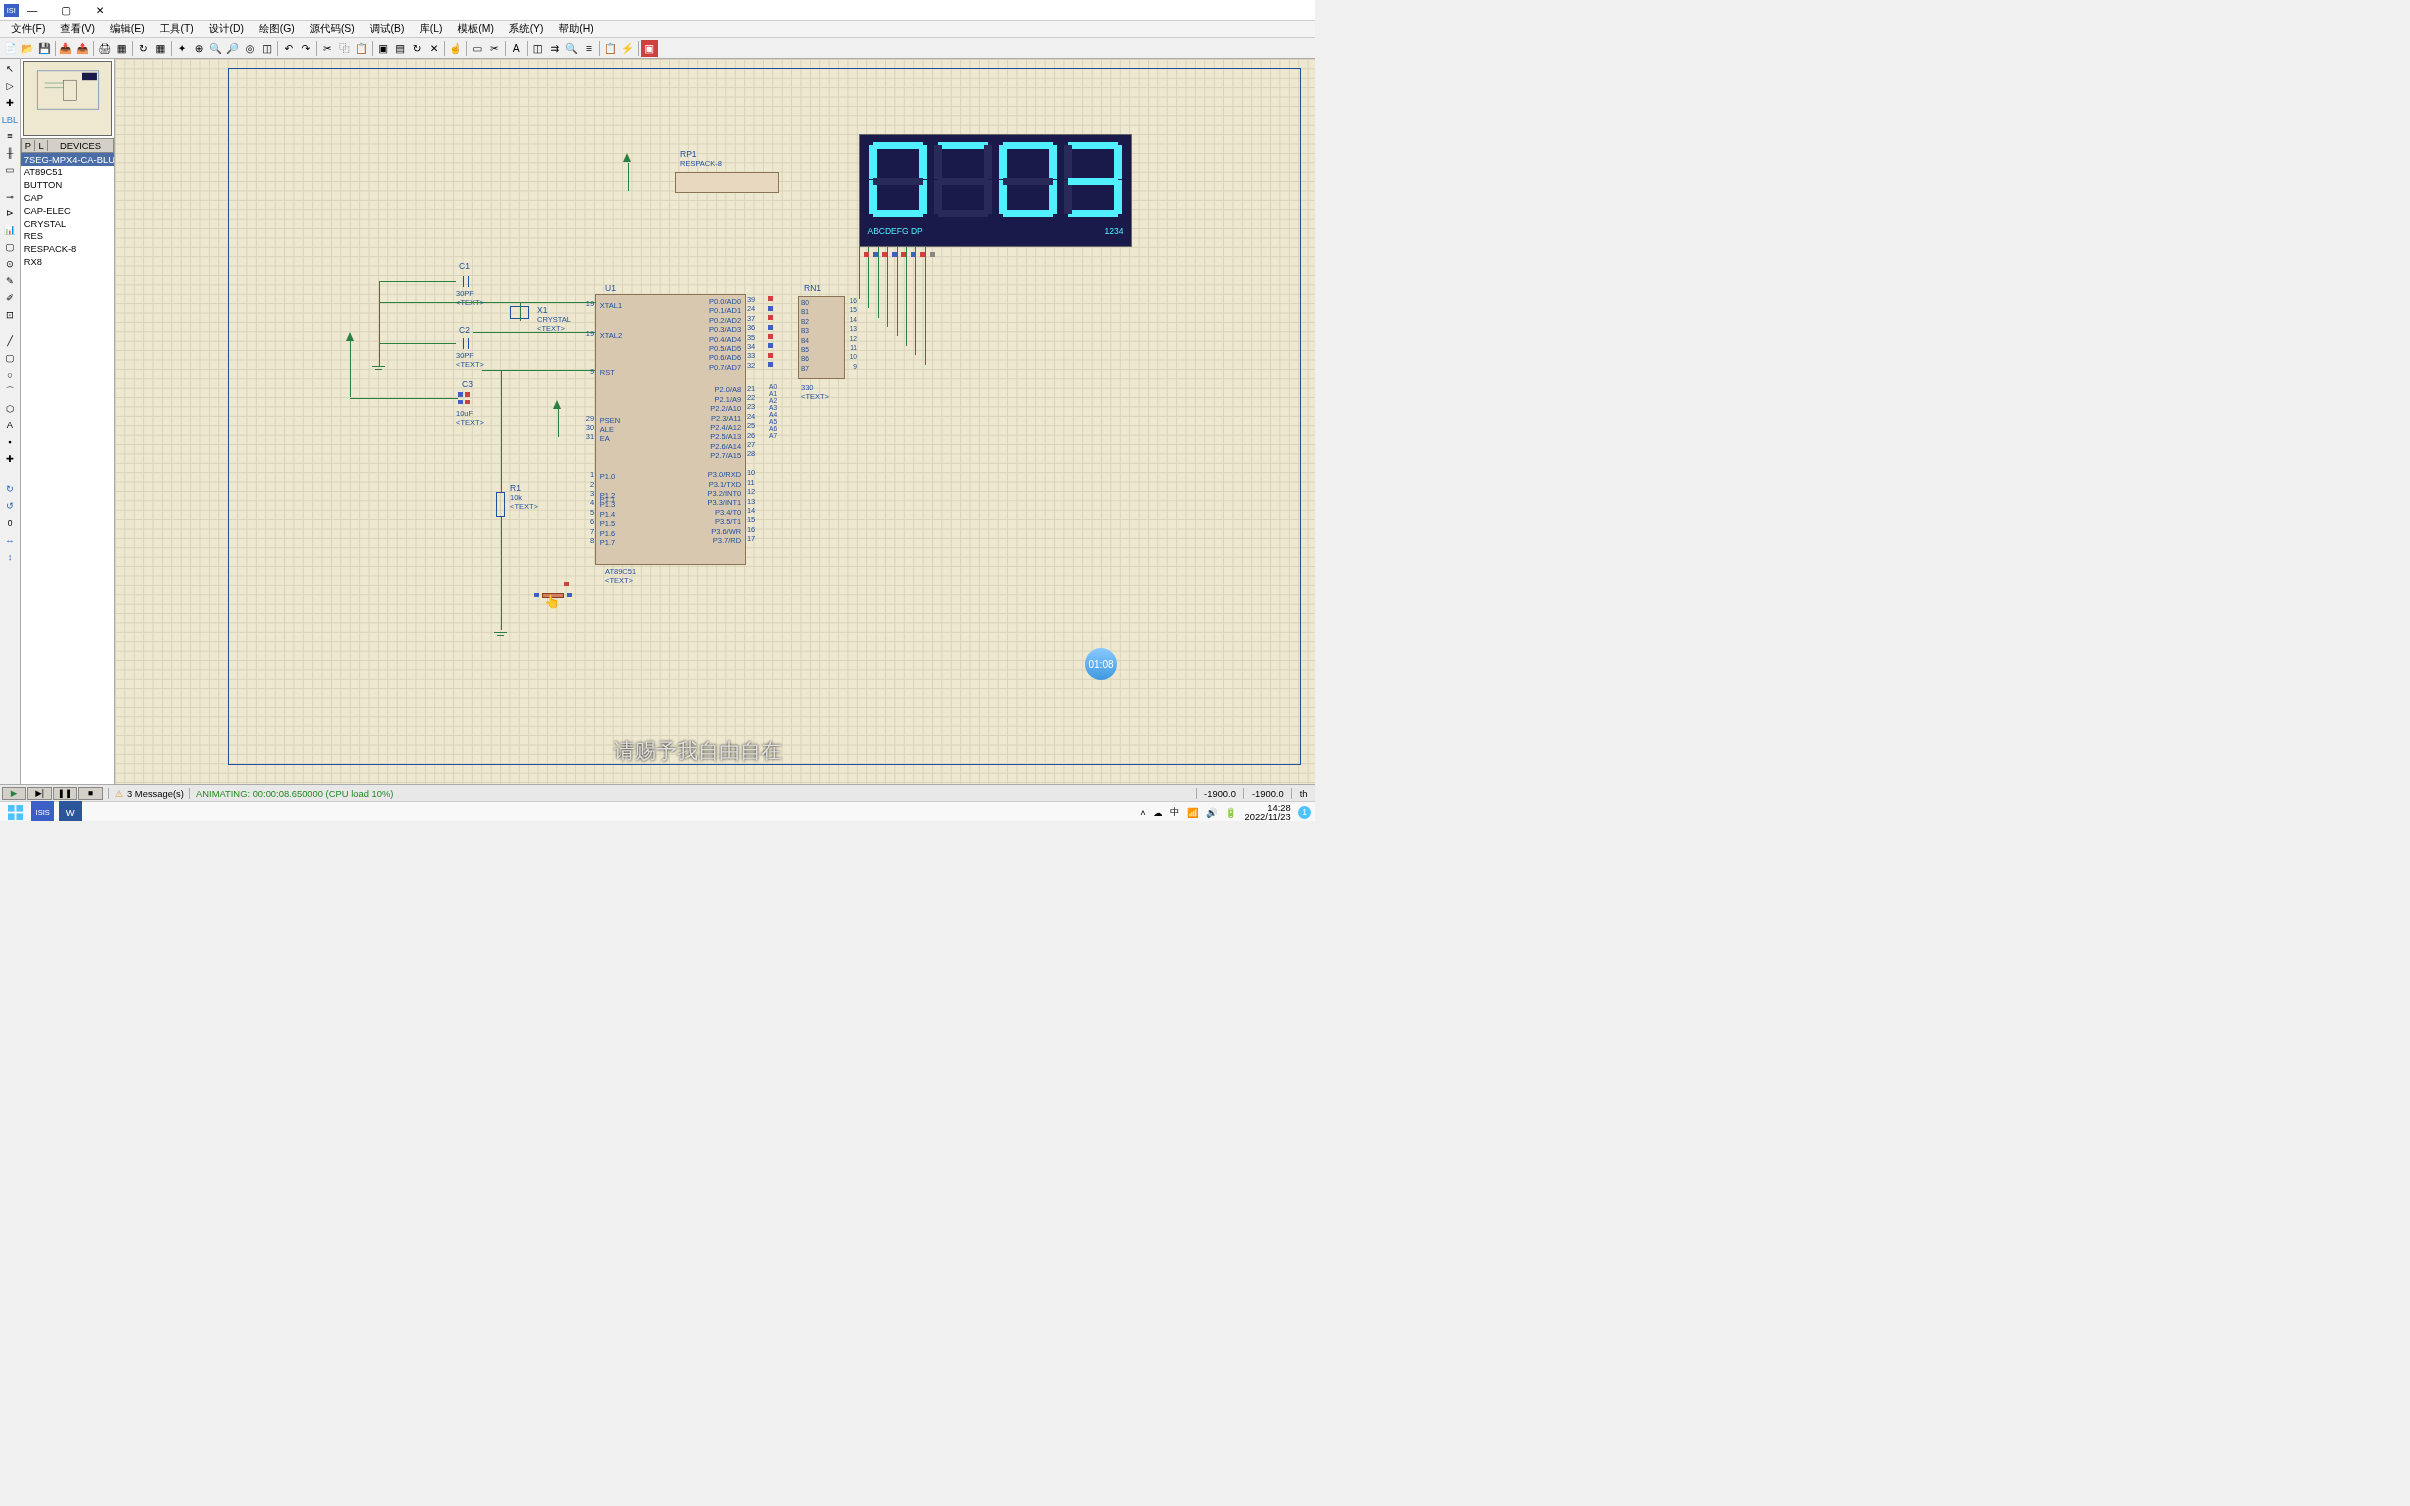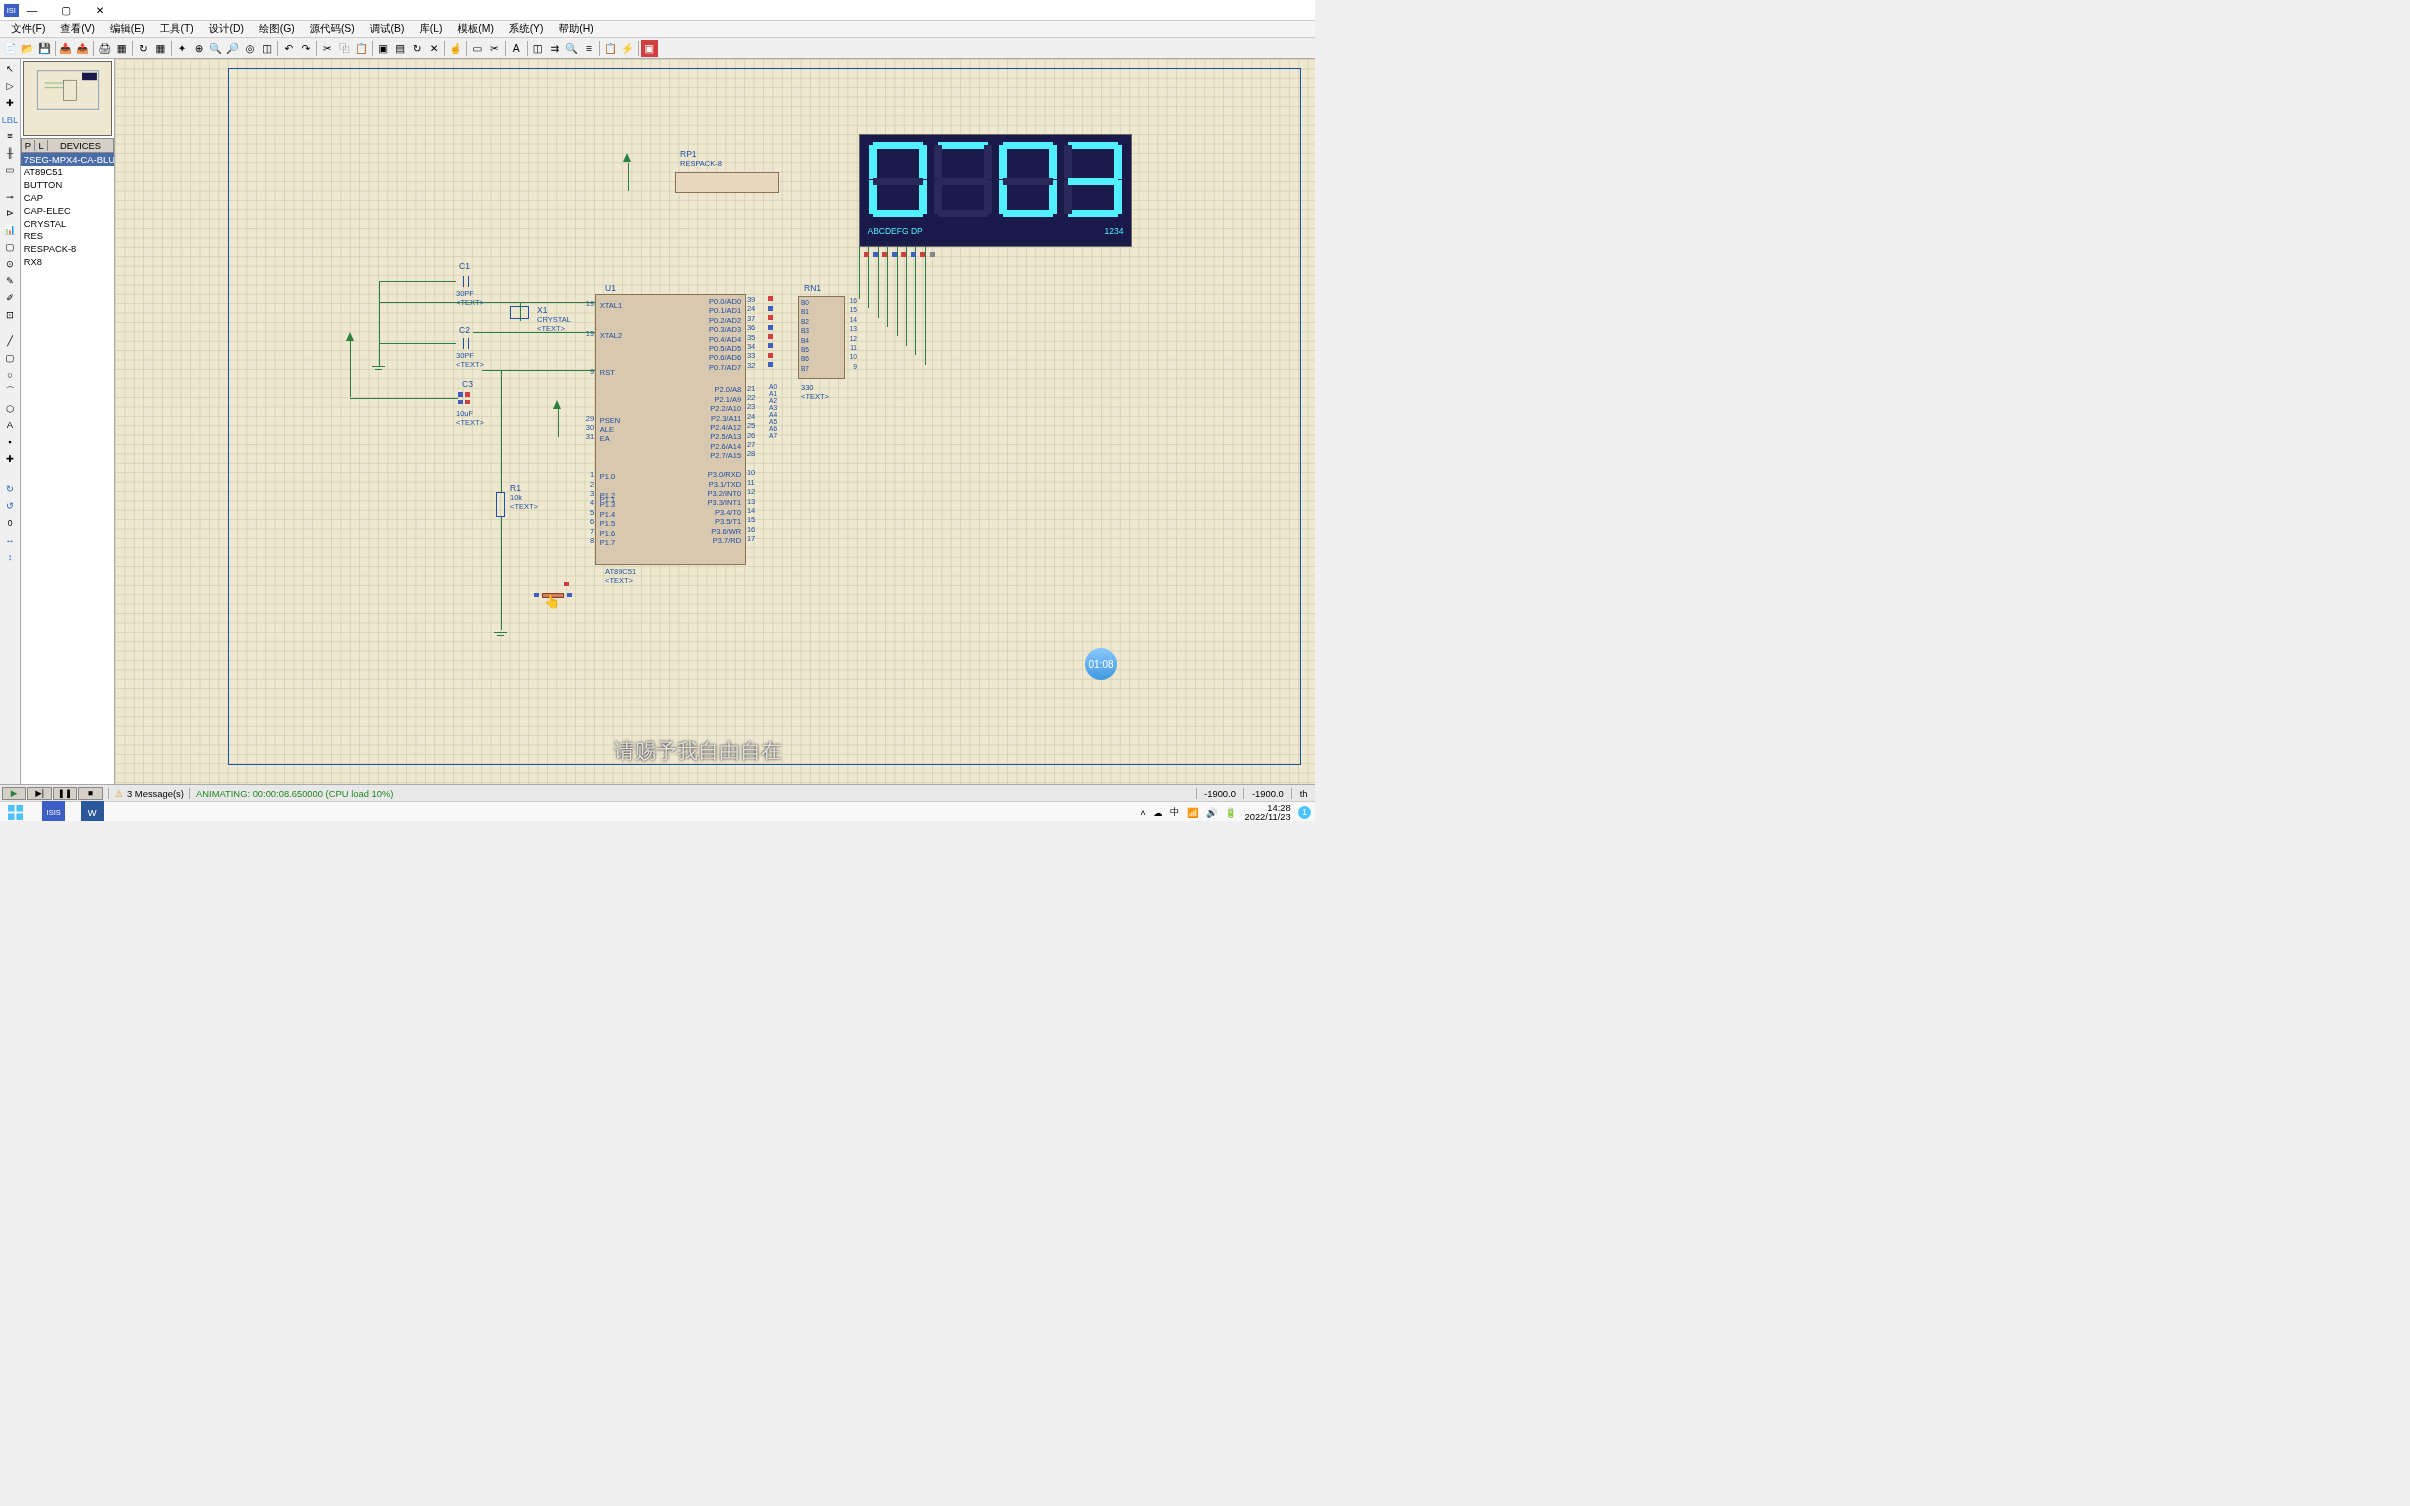--- a/index.html
+++ b/index.html
@@ -85,21 +85,21 @@
 .statusbar { height: 17px; background: #e8e8e8; border-top: 0.9px solid #aaa; display: flex; align-items: center; font-size: 9.4px; }
 .sim-controls { display: flex; gap: 0.9px; padding: 0 1.9px; }
 .sim-btn { width: 24.5px; height: 13px; border: 0.9px solid #888; background: #d4d0c8; display: flex; align-items: center; justify-content: center; cursor: pointer; font-size: 8.5px; }
 .status-msg { padding: 0 5.6px; border-left: 0.9px solid #aaa; margin-left: 3.8px; display: flex; align-items: center; gap: 3.8px; }
 .status-anim { padding: 0 5.6px; border-left: 0.9px solid #aaa; color: #228822; }
 .status-right { margin-left: auto; display: flex; }
 .status-coord { padding: 0 7.5px; border-left: 0.9px solid #aaa; }
 
 
 .taskbar { height: 21px; background: #f8f8f8; border-top: 0.9px solid #ccc; display: flex; align-items: center; padding: 0 3.8px; }
-.taskbar .tb-item { width: 22.6px; height: 23px; display: flex; align-items: center; justify-content: center; margin-right: 16px; cursor: pointer; font-size: 10.4px; }
+.taskbar .tb-item { width: 22.6px; height: 23px; display: flex; align-items: center; justify-content: center; margin-right: 5px; cursor: pointer; font-size: 10.4px; }
 .taskbar .tray { margin-left: auto; display: flex; align-items: center; gap: 7.5px; font-size: 9.4px; }
 .taskbar .clock { text-align: right; font-size: 9.4px; line-height: 9.4px; }
 
 
 .vid-time { position: absolute; top: 589px; left: 970px; width: 32px; height: 32px; border-radius: 50%; background: linear-gradient(#88c8ff,#4098e0); color: #fff; font-size: 10px; display: flex; align-items: center; justify-content: center; }
 .vid-sub { position: absolute; top: 678px; left: 499px; font-size: 21px; color: #e0e0e0; text-shadow: 0 0 2.8px #000; }
 
 
 .pin-dot { position: absolute; width: 4.7px; height: 4.7px; }
 .pin-red { background: #d04040; }

